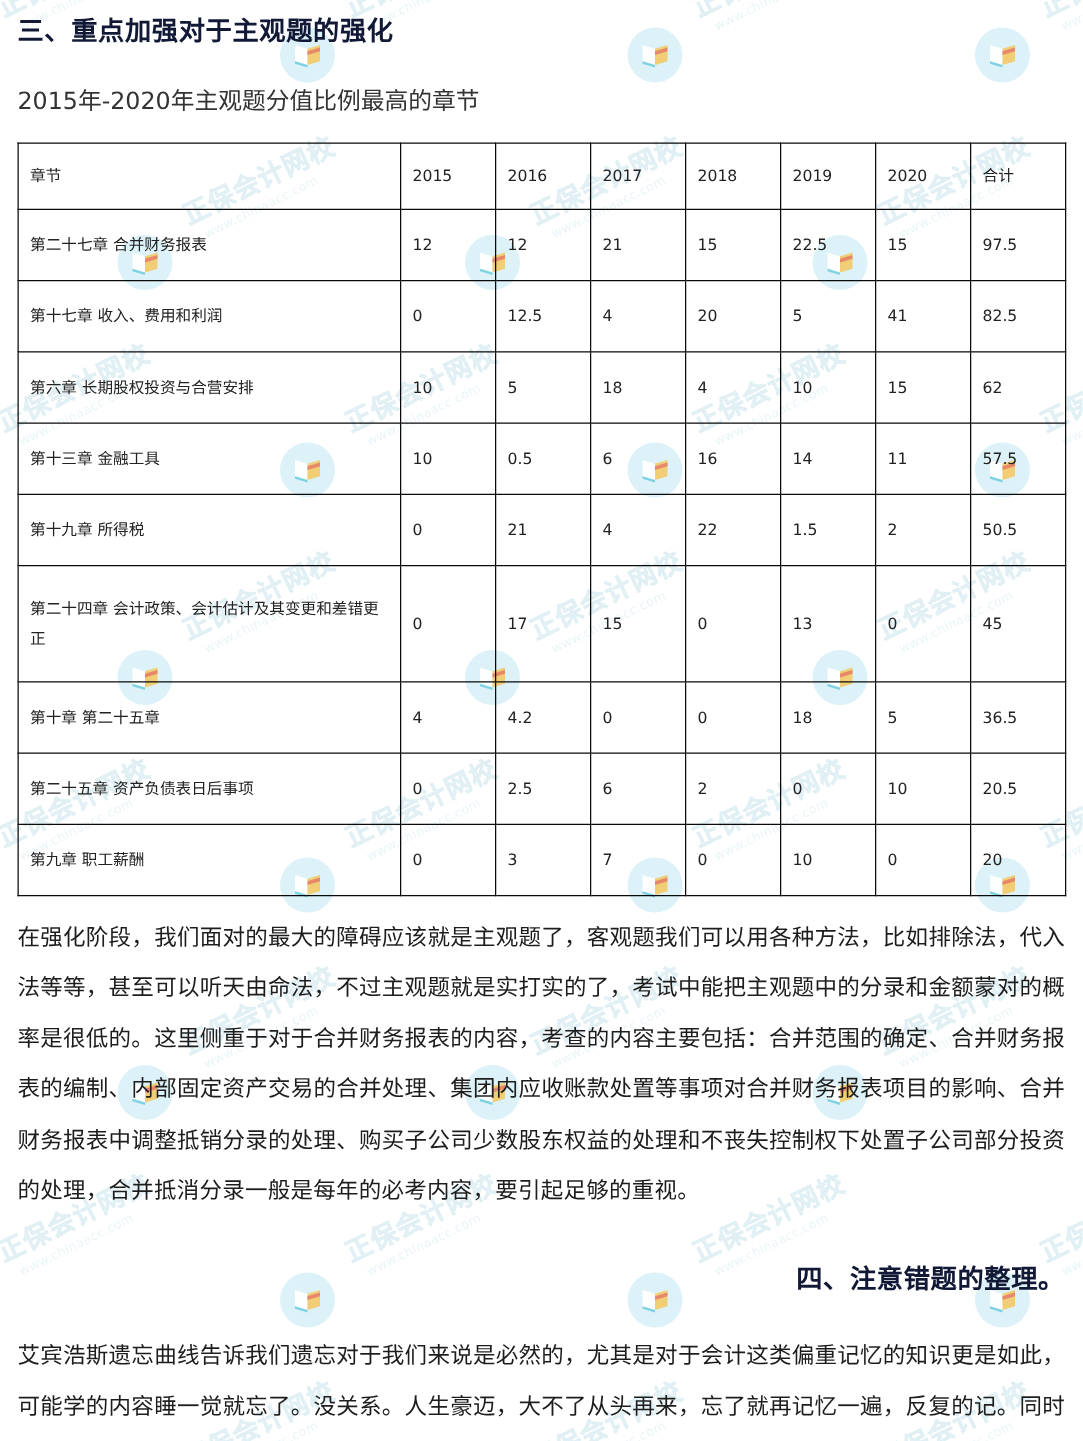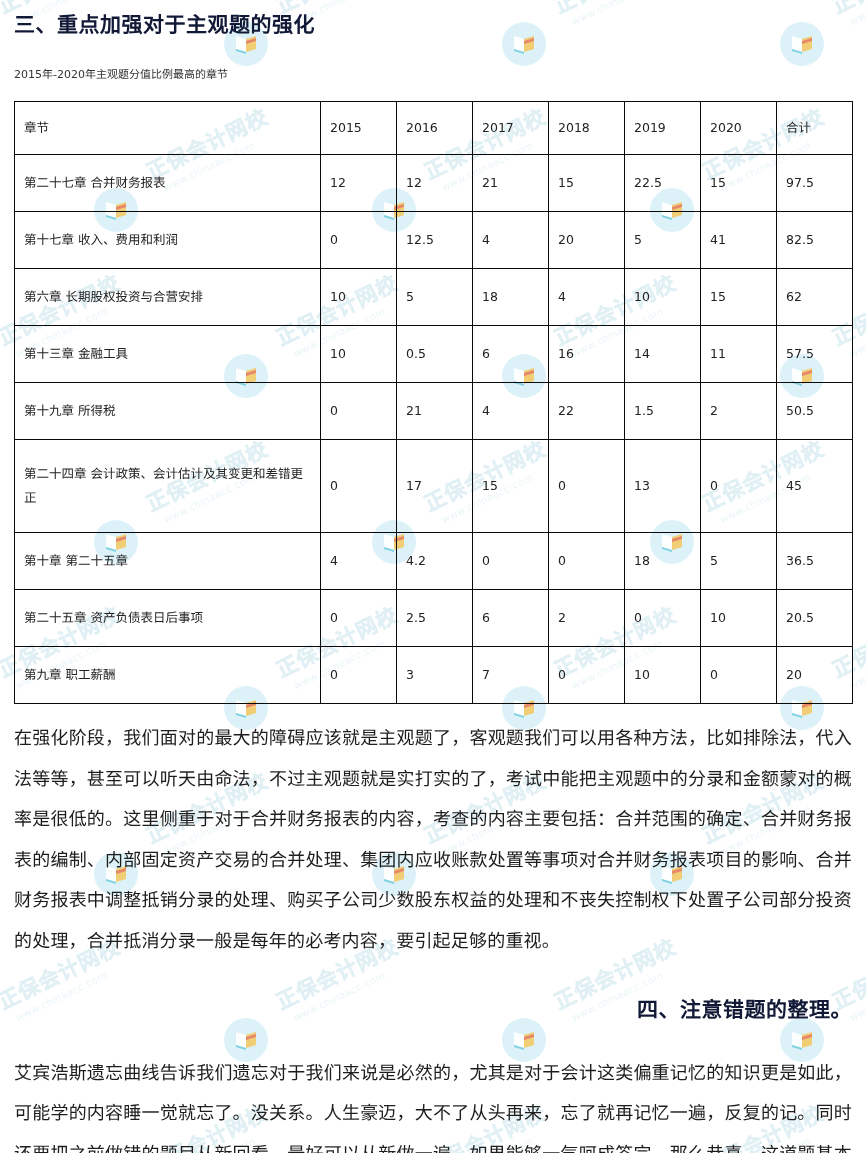--- a/index.html
+++ b/index.html
@@ -75,21 +75,21 @@
   h2.section-heading {
     font-size: 21px;
     font-weight: bold;
     color: #111936;
     margin: 0;
     padding: 10px 0 0 0;
     line-height: 1.5;
     letter-spacing: .5px;
   }
   p.subtitle {
-    font-size: 11px;
+    font-size: 19px;
     color: #333333;
     margin: 0;
     padding: 24px 0 18px 0;
     line-height: 1.6;
   }
 
   
   table.stat-table {
     width: 838px;
     border-collapse: collapse;

